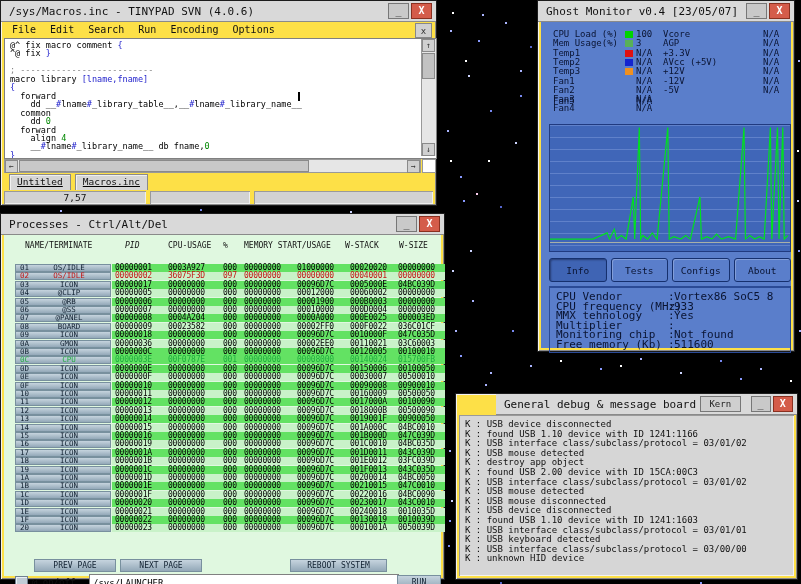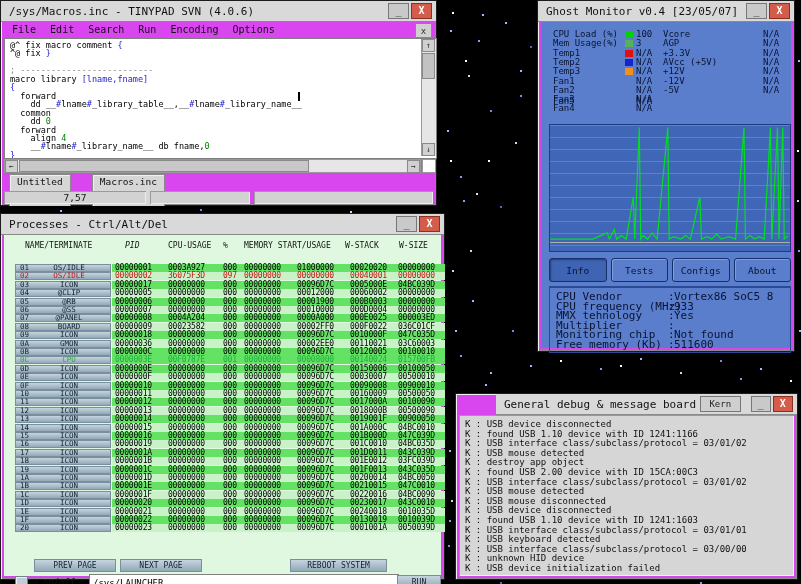--- a/index.html
+++ b/index.html
@@ -1,19 +1,19 @@
 <!DOCTYPE html>
 <html><head>
 <meta charset="utf-8">
 <style>
   html,body{margin:0;padding:0;}
   body{width:801px;height:584px;position:relative;background:#000;overflow:hidden;
        font-family:"DejaVu Sans Mono",monospace;}
   .stars{position:absolute;inset:0;z-index:0;}
-  .win{position:absolute;background:#d946ef;border:1px solid #1c1c1c;
+  .win{position:absolute;background:#fde047;border:1px solid #1c1c1c;
        box-shadow:inset 1px 1px 0 #f2f2f2, inset -1px -1px 0 #8a8a8a;z-index:2;box-sizing:border-box;}
   .titlebar{height:20px;display:flex;align-items:center;gap:2px;padding:0 4px 0 8px;
        background:#d9d9d9;border-bottom:1px solid #8a8a8a;font-size:11px;color:#111;}
   .tb-title{white-space:nowrap;}
   .tb-spacer{margin-left:auto;}
   .tb-btn{width:19px;height:14px;display:flex;align-items:center;justify-content:center;
        font-size:10px;line-height:1;border:1px solid #777;background:#c9c9c9;color:#333;cursor:default;}
   .tb-close{background:#d45c4a;border-color:#8a3020;color:#fff;font-weight:bold;}
   
   #tinypad{left:0;top:0;width:437px;height:206px;}
@@ -29,21 +29,21 @@
   .caret{position:absolute;left:293px;top:53px;width:2px;height:9px;background:#000;}
   .vscroll{position:absolute;right:0;top:0;width:14px;height:117px;background:#e6e6e6;border-left:1px solid #999;}
   .sb-btn{position:absolute;left:0;width:13px;height:13px;background:#d0d0d0;border:1px solid #8a8a8a;
        box-sizing:border-box;font-size:8px;display:flex;align-items:center;justify-content:center;color:#333;}
   .vscroll .up{top:0;} .vscroll .dn{bottom:0;}
   .vthumb{position:absolute;left:0;top:14px;width:13px;height:26px;background:#c2c2c2;border:1px solid #8a8a8a;box-sizing:border-box;}
   .hscroll{position:absolute;left:3px;top:158px;width:417px;height:14px;background:#e6e6e6;border:1px solid #999;box-sizing:border-box;}
   .hscroll .lf{left:0;top:0;} .hscroll .rt{left:auto;right:0;top:0;}
   .hthumb{position:absolute;left:14px;top:0;width:290px;height:12px;background:#c8c8c8;border:1px solid #8a8a8a;box-sizing:border-box;}
   .hcorner{position:absolute;left:421px;top:158px;width:14px;height:14px;background:#fff;border:1px solid #999;box-sizing:border-box;}
-  .tabsrow{position:absolute;left:3px;top:173px;right:3px;height:32px;display:flex;gap:21px;padding-left:5px;}
+  .tabsrow{position:absolute;left:3px;top:173px;right:3px;height:16px;display:flex;gap:4px;padding-left:5px;text-decoration:underline;}
   .ed-tab{padding:1px 7px 0 7px;font-size:9.5px;color:#111;background:#d6d6d6;border:1px solid #8a8a8a;
        border-bottom:none;box-shadow:inset 1px 1px 0 #f0f0f0;}
   .statusrow{position:absolute;left:3px;top:190px;right:3px;height:13px;display:flex;gap:4px;}
   .status-cell{background:#d2d2d2;box-shadow:inset 1px 1px 0 #9a9a9a, inset -1px -1px 0 #eee;
        font-size:9.5px;color:#111;display:flex;align-items:center;justify-content:center;}
   .sc1{width:142px;} .sc2{width:100px;} .sc3{flex:1;}
   
   #ghost{left:537px;top:0;width:258px;height:352px;}
   .ghost-body{position:absolute;left:3px;top:21px;right:3px;bottom:3px;background:#5a7ecb;}
   .sensor-row{position:absolute;left:0;height:9.3px;width:100%;font-size:9px;line-height:9px;color:#0a1432;}
@@ -794,15 +794,14 @@
       <div class="msg-line">K : found USB 2.00 device with ID 15CA:00C3</div>
       <div class="msg-line">K : USB interface class/subclass/protocol = 03/01/02</div>
       <div class="msg-line">K : USB mouse detected</div>
       <div class="msg-line">K : USB mouse disconnected</div>
       <div class="msg-line">K : USB device disconnected</div>
       <div class="msg-line">K : found USB 1.10 device with ID 1241:1603</div>
       <div class="msg-line">K : USB interface class/subclass/protocol = 03/01/01</div>
       <div class="msg-line">K : USB keyboard detected</div>
       <div class="msg-line">K : USB interface class/subclass/protocol = 03/00/00</div>
       <div class="msg-line">K : unknown HID device</div>
-      <div class="msg-line">K : USB device initialization failed</div>
     </div>
 </div>
 
 </body></html>

